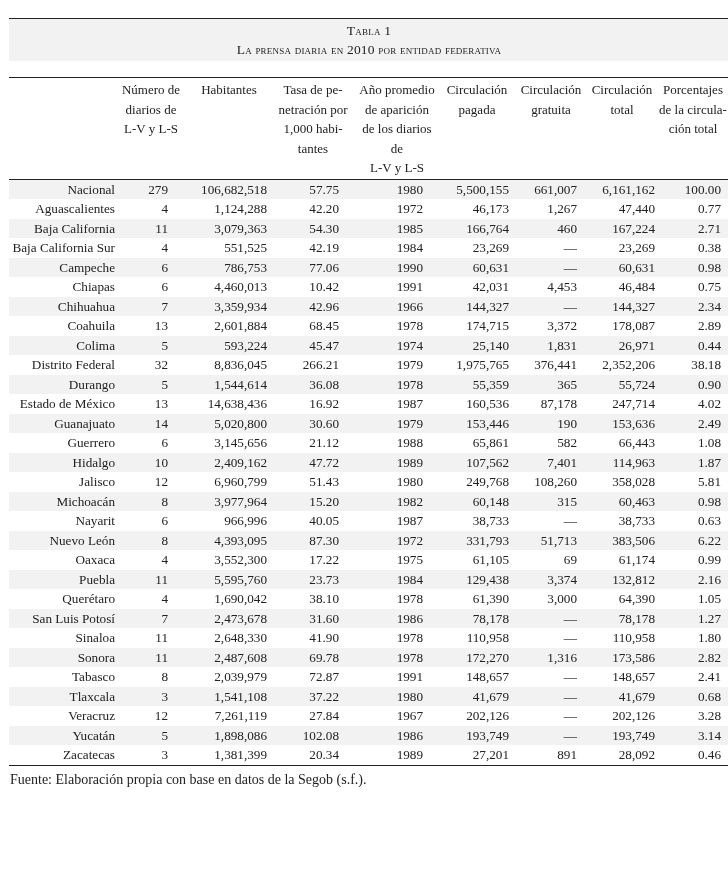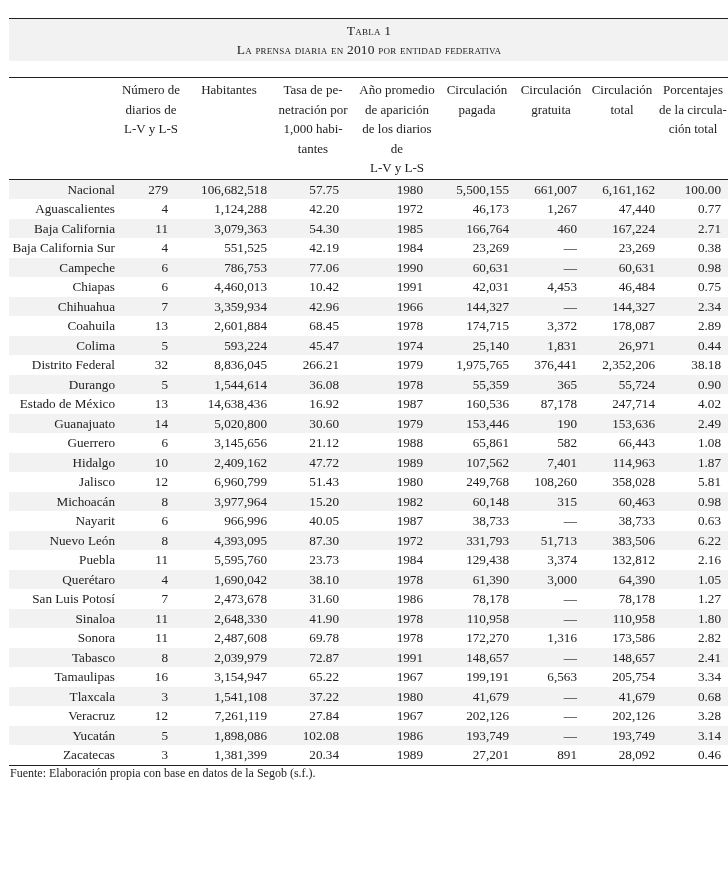--- a/index.html
+++ b/index.html
@@ -50,21 +50,21 @@
     .c8 { width: 70px; }
     .c9 { width: 72px; }
     td.n2 { padding-right: 19px; }
     td.n3 { padding-right: 4px; }
     td.n4 { padding-right: 16px; }
     td.n5 { padding-right: 16px; }
     td.n6 { padding-right: 6px; }
     td.n7 { padding-right: 10px; }
     td.n8 { padding-right: 2px; }
     td.n9 { padding-right: 8px; }
-    .source { font-size: 12px; padding-left: 1px; font-family: Liberation Serif, serif; }
+    .source { margin-top: 6px; font-size: 14px; padding-left: 1px; font-family: Liberation Serif, serif; }
   </style>
 </head>
 <body>
 
 <div class="wrap">
   <div class="title-box">
     <div>Tabla 1</div>
     <div>La prensa diaria en 2010 por entidad federativa</div>
   </div>
 
@@ -327,20 +327,31 @@
           <td class="num n2">8</td>
           <td class="num n3">4,393,095</td>
           <td class="num n4">87.30</td>
           <td class="num n5">1972</td>
           <td class="num n6">331,793</td>
           <td class="num n7">51,713</td>
           <td class="num n8">383,506</td>
           <td class="num n9">6.22</td>
         </tr>
         <tr>
+          <td class="name">Oaxaca</td>
+          <td class="num n2">4</td>
+          <td class="num n3">3,552,300</td>
+          <td class="num n4">17.22</td>
+          <td class="num n5">1975</td>
+          <td class="num n6">61,105</td>
+          <td class="num n7">69</td>
+          <td class="num n8">61,174</td>
+          <td class="num n9">0.99</td>
+        </tr>
+        <tr>
           <td class="name">Puebla</td>
           <td class="num n2">11</td>
           <td class="num n3">5,595,760</td>
           <td class="num n4">23.73</td>
           <td class="num n5">1984</td>
           <td class="num n6">129,438</td>
           <td class="num n7">3,374</td>
           <td class="num n8">132,812</td>
           <td class="num n9">2.16</td>
         </tr>
@@ -393,31 +404,20 @@
           <td class="num n2">8</td>
           <td class="num n3">2,039,979</td>
           <td class="num n4">72.87</td>
           <td class="num n5">1991</td>
           <td class="num n6">148,657</td>
           <td class="num n7">—</td>
           <td class="num n8">148,657</td>
           <td class="num n9">2.41</td>
         </tr>
         <tr>
-          <td class="name">Tamaulipas</td>
-          <td class="num n2">16</td>
-          <td class="num n3">3,154,947</td>
-          <td class="num n4">65.22</td>
-          <td class="num n5">1967</td>
-          <td class="num n6">199,191</td>
-          <td class="num n7">6,563</td>
-          <td class="num n8">205,754</td>
-          <td class="num n9">3.34</td>
-        </tr>
-        <tr>
           <td class="name">Tlaxcala</td>
           <td class="num n2">3</td>
           <td class="num n3">1,541,108</td>
           <td class="num n4">37.22</td>
           <td class="num n5">1980</td>
           <td class="num n6">41,679</td>
           <td class="num n7">—</td>
           <td class="num n8">41,679</td>
           <td class="num n9">0.68</td>
         </tr>

